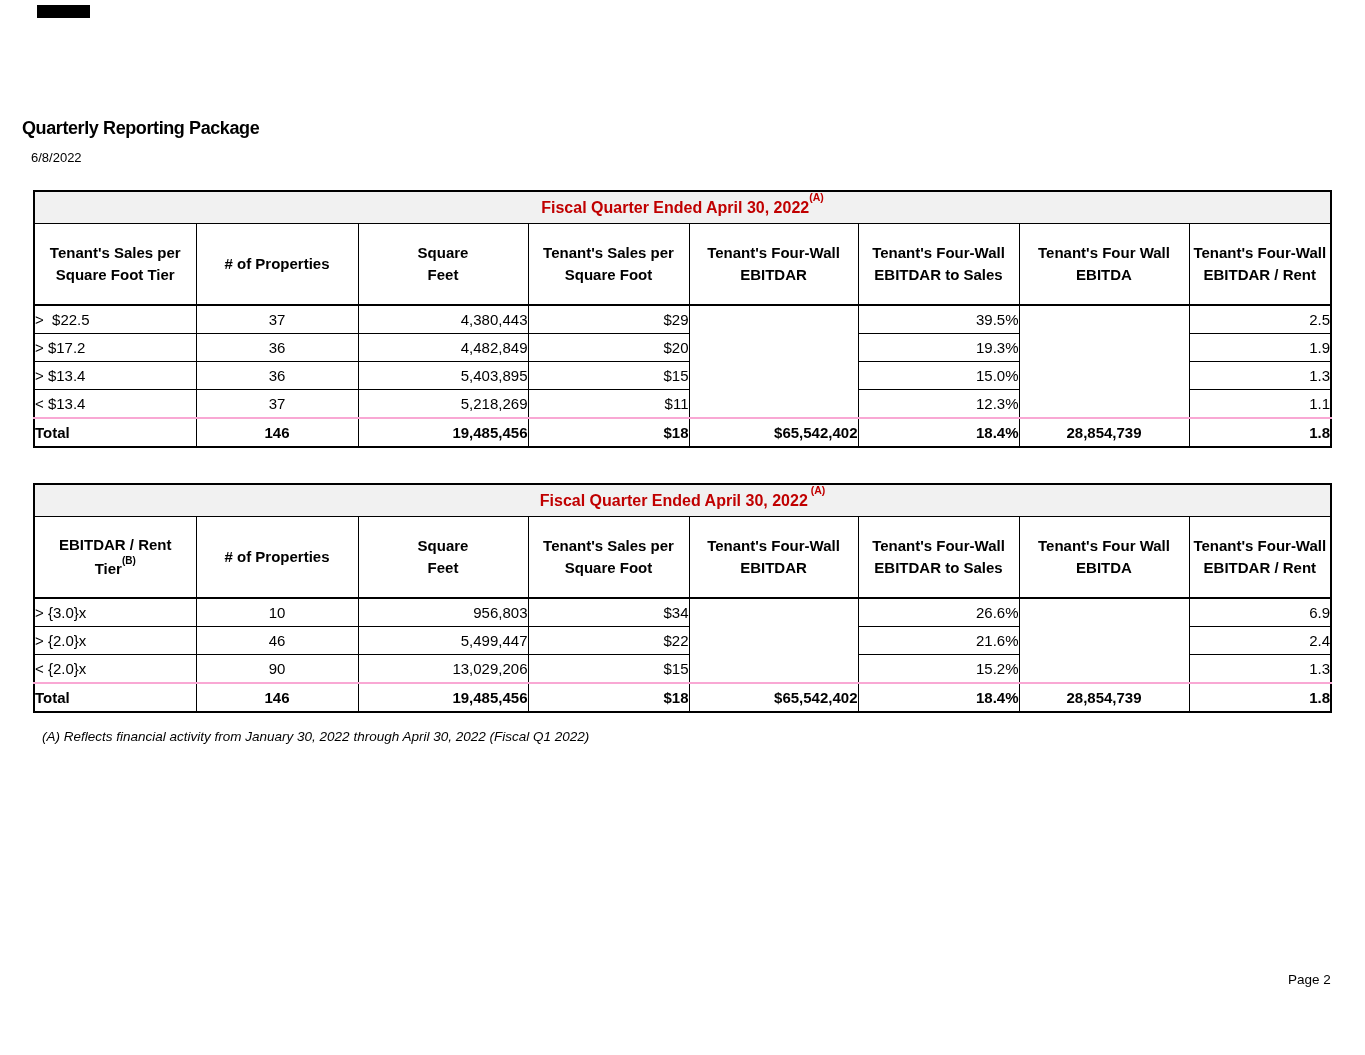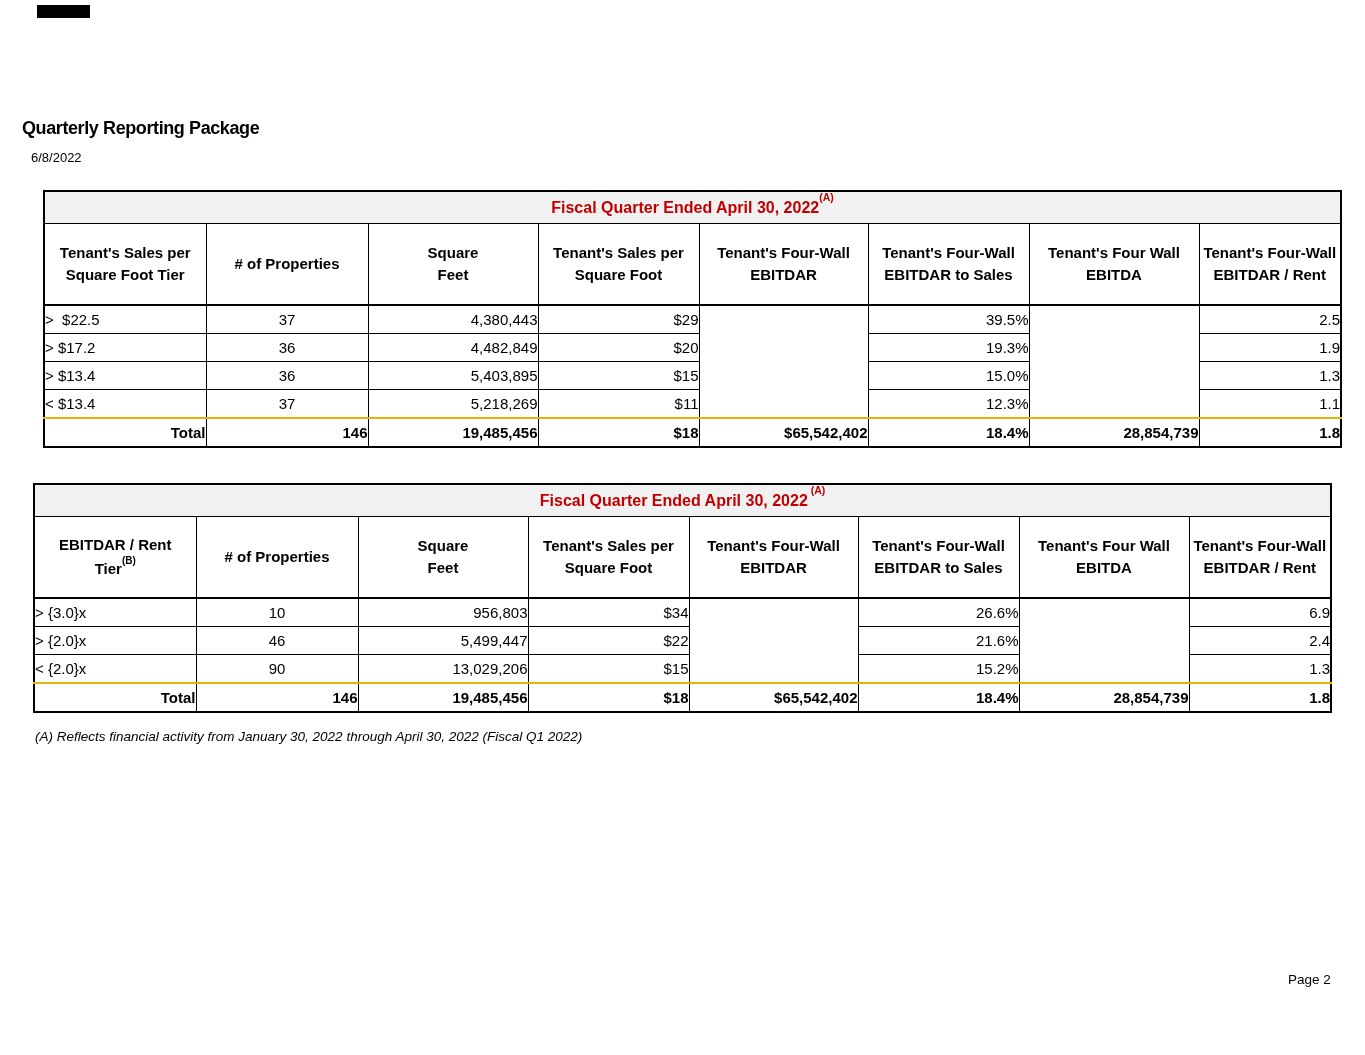--- a/index.html
+++ b/index.html
@@ -9,52 +9,52 @@
   }
   .redaction-bar { position:absolute; left:37px; top:5px; width:53px; height:13px; background:#000; }
   .doc-title { position:absolute; left:22px; top:118px; font-size:18px; font-weight:bold; letter-spacing:-0.4px; }
   .doc-date  { position:absolute; left:31px; top:150px; font-size:13px; }
 
   table.rpt {
     position:absolute; left:33px; width:1297px;
     border-collapse:collapse; table-layout:fixed;
     font-size:15px; border:2px solid #000;
   }
-  #table1 { top:190px;margin-left:10px; }
+  #table1 { top:190px; }
   #table2 { top:483px;padding-left:12px; }
   .rpt td, .rpt th { border:1px solid #000; padding:0; overflow:hidden; }
 
   .band-cell {
     height:31px; background:#F1F1F1; text-align:center;
     font-weight:bold; font-size:16px; color:#C00000;
     border-bottom:1px solid #000 !important;
   }
   .band-sup { font-size:10.5px; position:relative; top:-6px; white-space:pre; }
 
   .hdr th {
     height:80px; font-weight:bold; font-size:15px; text-align:center;
     vertical-align:middle; line-height:1.5; border-bottom:2px solid #000;
   }
   .hdr th div:empty { display:none; }
   .hdr-sup { font-size:10px; position:relative; top:-4px; }
 
   tr.data td { height:27px; font-weight:normal; }
-  tr.total td { height:27px; font-weight:bold; border-top:2px solid #eab308;text-align:right; }
+  tr.total td { height:27px; font-weight:bold; border-top:2px solid #f9a8d4; }
 
   .c-tier  { text-align:left; padding-left:22px; white-space:pre; }
   .c-label { text-align:left; padding-left:4px; }
   .c-props { text-align:center; }
   .c-sqft  { text-align:right; padding-right:6px; }
   .c-sales { text-align:right; padding-right:5px; }
   .c-ebitdar { text-align:right; padding-right:8px; }
   .c-ratio { text-align:right; padding-right:4px; }
   .c-ebitda { text-align:center; }
   .c-rent  { text-align:right; padding-right:4px; }
 
-  .footnote { position:absolute; font-style:italic; font-size:13.5px; }
+  .footnote { position:absolute; font-style:italic; font-size:13.5px;margin-left:7px; }
   #fnA { left:35px; top:729px; }
   #fnB { left:34px; top:751px; }
   .fn-sup { font-size:9.5px; position:relative; top:-5px; margin-right:6px; }
   .page-number { position:absolute; left:1288px; top:972px; font-size:13.5px; }
 </style>
 </head>
 <body>
 
 <div class="page">
 

